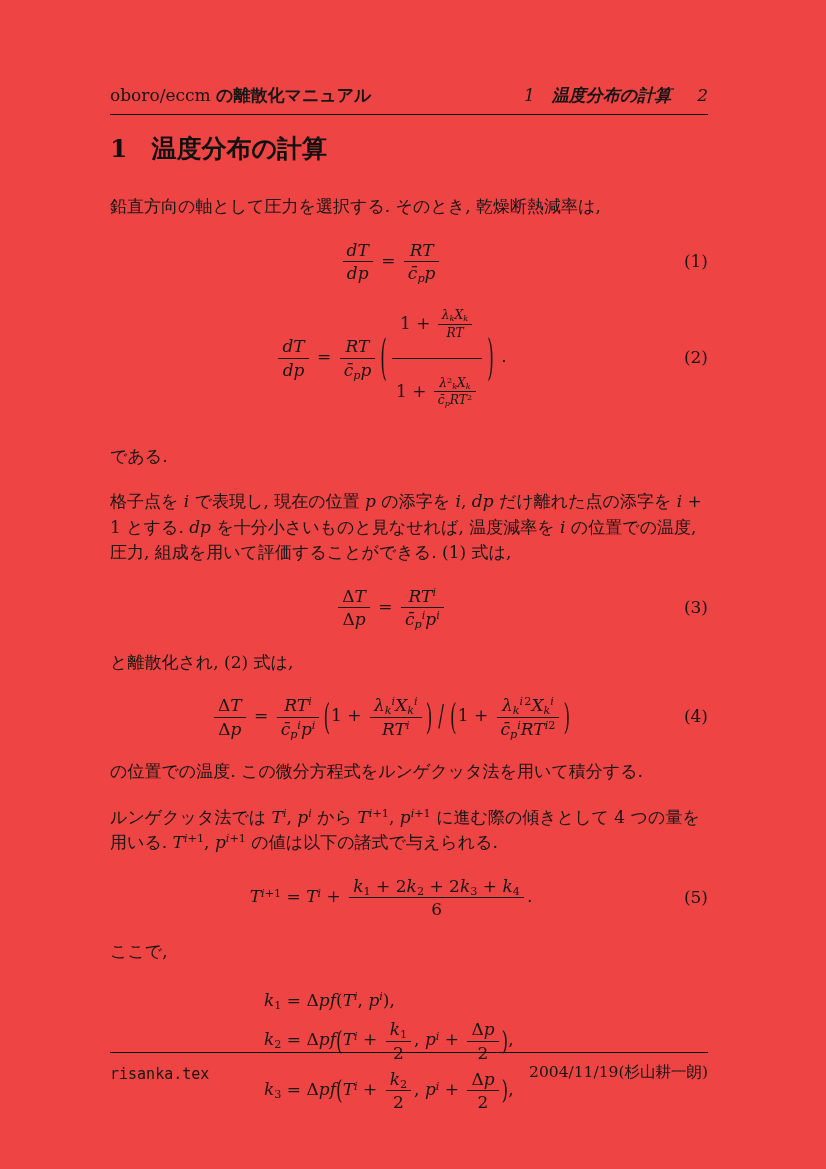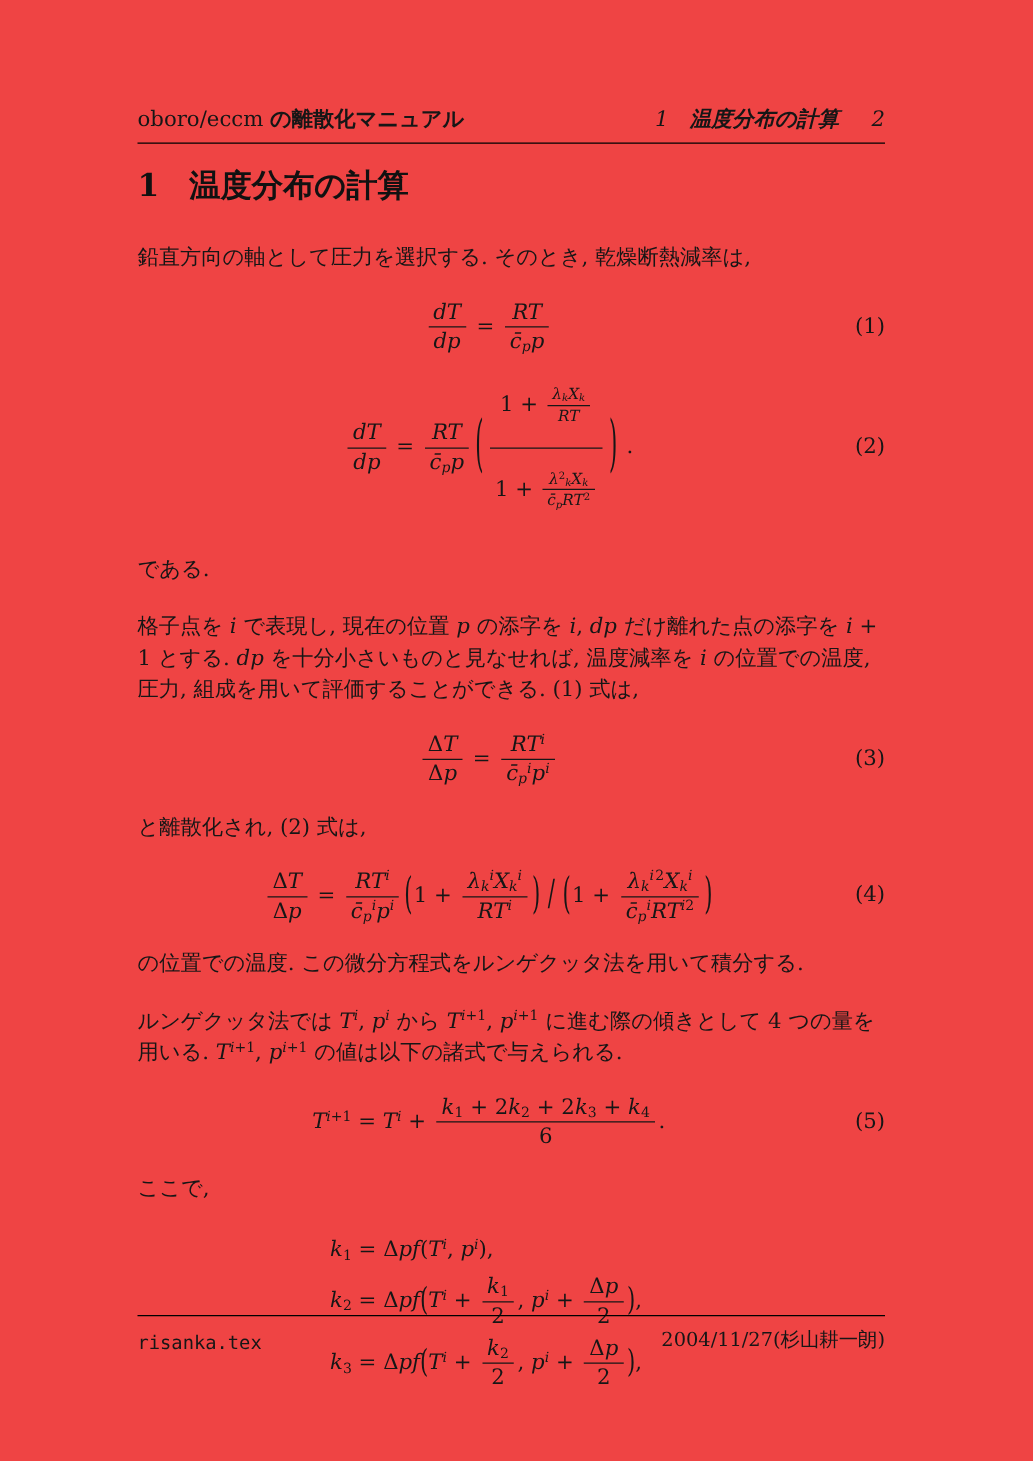--- a/index.html
+++ b/index.html
@@ -129,16 +129,16 @@
       <div class="kline"><i>k</i><sub>1</sub> = Δ<i>pf</i>(<i>T</i><sup><i>i</i></sup>, <i>p</i><sup><i>i</i></sup>),</div>
       <div class="kline"><i>k</i><sub>2</sub> = Δ<i>pf</i><span class="bp bp1">(</span><i>T</i><sup><i>i</i></sup> + <span class="fr"><span class="nu"><i>k</i><sub>1</sub></span><span class="de">2</span></span>, <i>p</i><sup><i>i</i></sup> + <span class="fr"><span class="nu">Δ<i>p</i></span><span class="de">2</span></span><span class="bp bp1">)</span>,</div>
       <div class="kline"><i>k</i><sub>3</sub> = Δ<i>pf</i><span class="bp bp1">(</span><i>T</i><sup><i>i</i></sup> + <span class="fr"><span class="nu"><i>k</i><sub>2</sub></span><span class="de">2</span></span>, <i>p</i><sup><i>i</i></sup> + <span class="fr"><span class="nu">Δ<i>p</i></span><span class="de">2</span></span><span class="bp bp1">)</span>,</div>
     </div>
 
 
   </div>
 
   <div class="footer">
     <span class="footer-file">risanka.tex</span>
-    <span>2004/11/27(杉山耕一朗)</span>
+    <span>2004/11/19(杉山耕一朗)</span>
   </div>
 
 </div>
 
 </body></html>

